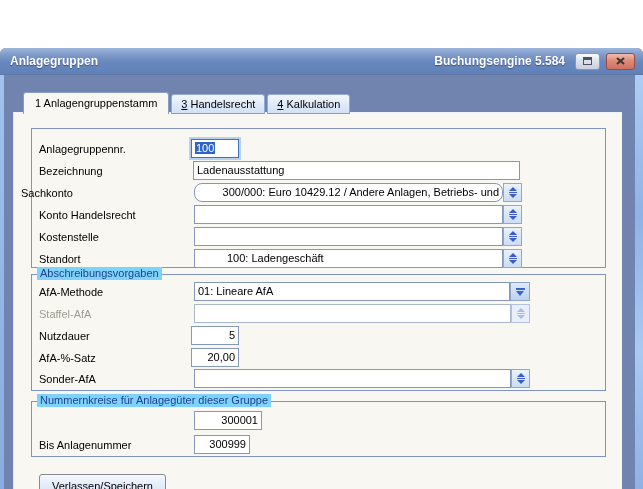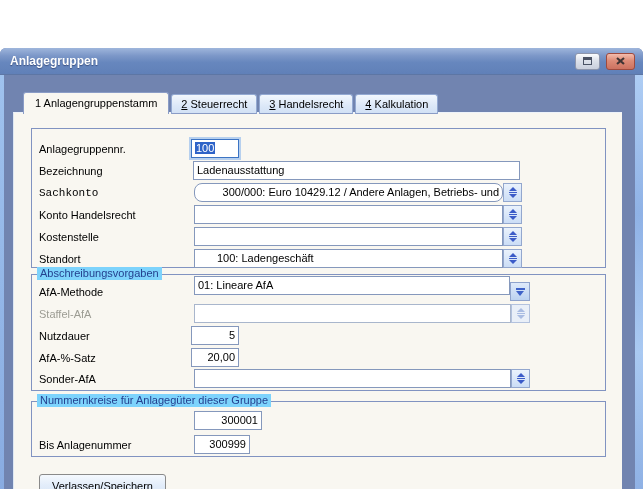--- a/index.html
+++ b/index.html
@@ -61,21 +61,21 @@
   }
 
   .flabel{ position:absolute; height:16px; line-height:16px; white-space:nowrap; }
   .flabel.disabled{ color:#9C9C93; }
 
   .textbox{
     position:absolute; height:19px; line-height:17px; background:#fff;
     border:1px solid #8598BC; padding:0 3px; overflow:hidden; white-space:nowrap;
   }
   .textbox.alignright{ text-align:right; }
-  .textbox.indent{ padding-left:22px; }
+  .textbox.indent{ padding-left:32px; }
   .textbox.focused{
     border:1px solid #3C74C4; box-shadow:0 0 0 2px #B7D0EE;
   }
   .sel{ background:#2E63C8; color:#fff; padding:0 1px; }
 
   
   .spin{
     position:absolute; width:19px; height:19px;
     border:1px solid #93A7CE; background:linear-gradient(#EAF2FC,#CBDDF6);
     display:flex; flex-direction:column; align-items:center; justify-content:center;
@@ -111,50 +111,50 @@
 
 <div class="window">
 
   <div class="edge left"></div>
   <div class="edge right"></div>
   <div class="edge bottom"></div>
 
   <div class="titlebar">
     <span class="win-title">Anlagegruppen</span>
     <span class="titlebar-right">
+      <span class="win-version">Buchungsengine 5.584</span>
       <span class="cap-btn cap-restore">
         <span class="restore-glyph"></span>
       </span>
       <span class="cap-btn cap-close">
         <svg class="xicon" width="9" height="8" viewBox="0 0 9 8">
           <line x1="1" y1="1" x2="8" y2="7" stroke="#3F3434" stroke-width="2.2"></line>
           <line x1="8" y1="1" x2="1" y2="7" stroke="#3F3434" stroke-width="2.2"></line>
         </svg>
       </span>
     </span>
   </div>
 
   <div class="tabs">
     <div class="tab active"><span>1 Anlagengruppenstamm</span></div>
-    <div class="tab"><u>2</u><span> Steuerrecht</span></div>
     <div class="tab"><u>3</u><span> Handelsrecht</span></div>
     <div class="tab"><u>4</u><span> Kalkulation</span></div>
   </div>
 
   <div class="content">
 
     <div class="groupbox" style="left:17px; top:15px; width:575px; height:140px;"></div>
 
     <div class="flabel" style="left:25px; top:28px;text-align:center;">Anlagegruppennr.</div>
     <div class="textbox focused" style="left:177px; top:26px; width:48px;"><span class="sel">100</span></div>
 
     <div class="flabel" style="left:25px; top:50px;">Bezeichnung</div>
     <div class="textbox" style="left:179px; top:48px; width:327px;">Ladenausstattung</div>
 
-    <div class="flabel" style="left:25px; top:72px;font-family:Liberation Mono, monospace;">Sachkonto</div>
+    <div class="flabel" style="left:7px; top:72px;">Sachkonto</div>
     <div class="textbox alignright" style="left:180px; top:70px; width:309px;border-radius:8px;">300/000: Euro 10429.12 / Andere Anlagen, Betriebs- und</div>
     <div class="spin" style="left:489px; top:70px;">
         <span class="tri-up"></span>
         <span class="spin-bar"></span>
         <span class="tri-down"></span>
       </div>
 
     <div class="flabel" style="left:25px; top:94px;">Konto Handelsrecht</div>
     <div class="textbox" style="left:180px; top:92px; width:309px;"></div>
     <div class="spin" style="left:489px; top:92px;">
@@ -176,21 +176,21 @@
     <div class="spin" style="left:489px; top:136px;">
         <span class="tri-up"></span>
         <span class="spin-bar"></span>
         <span class="tri-down"></span>
       </div>
 
     <div class="groupbox" style="left:17px; top:161px; width:575px; height:117px;"></div>
     <div class="group-label" style="left:23px; top:154px;">Abschreibungsvorgaben</div>
 
     <div class="flabel" style="left:25px; top:171px;">AfA-Methode</div>
-    <div class="textbox" style="left:180px; top:163px; width:316px;">01: Lineare AfA</div>
+    <div class="textbox" style="left:180px; top:169px; width:316px;">01: Lineare AfA</div>
     <div class="combo-btn" style="left:496px; top:169px;">
         <span class="combo-bar"></span>
         <span class="combo-tri"></span>
       </div>
 
     <div class="flabel disabled" style="left:25px; top:193px;">Staffel-AfA</div>
     <div class="textbox dis-border" style="left:180px; top:191px; width:317px;"></div>
     <div class="spin disabled" style="left:497px; top:191px;">
         <span class="tri-up"></span>
         <span class="spin-bar"></span>

